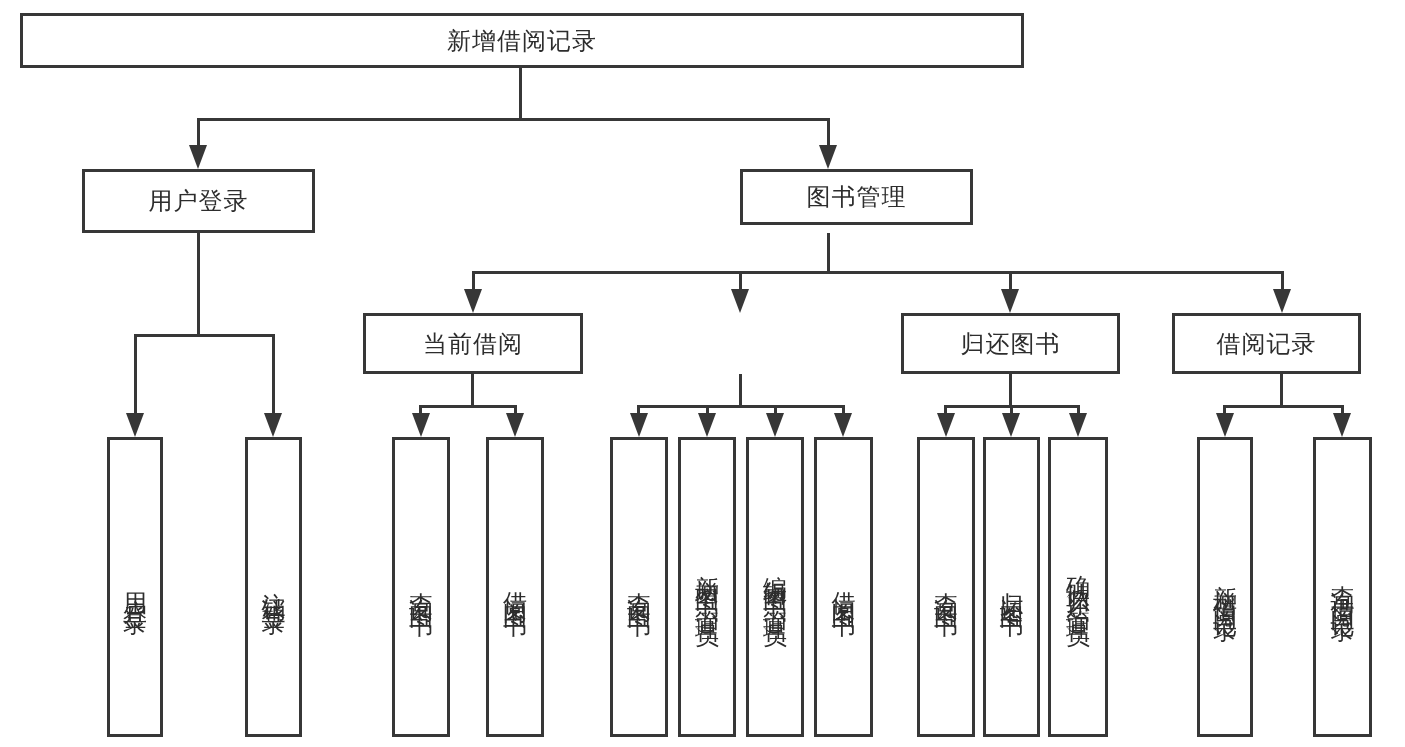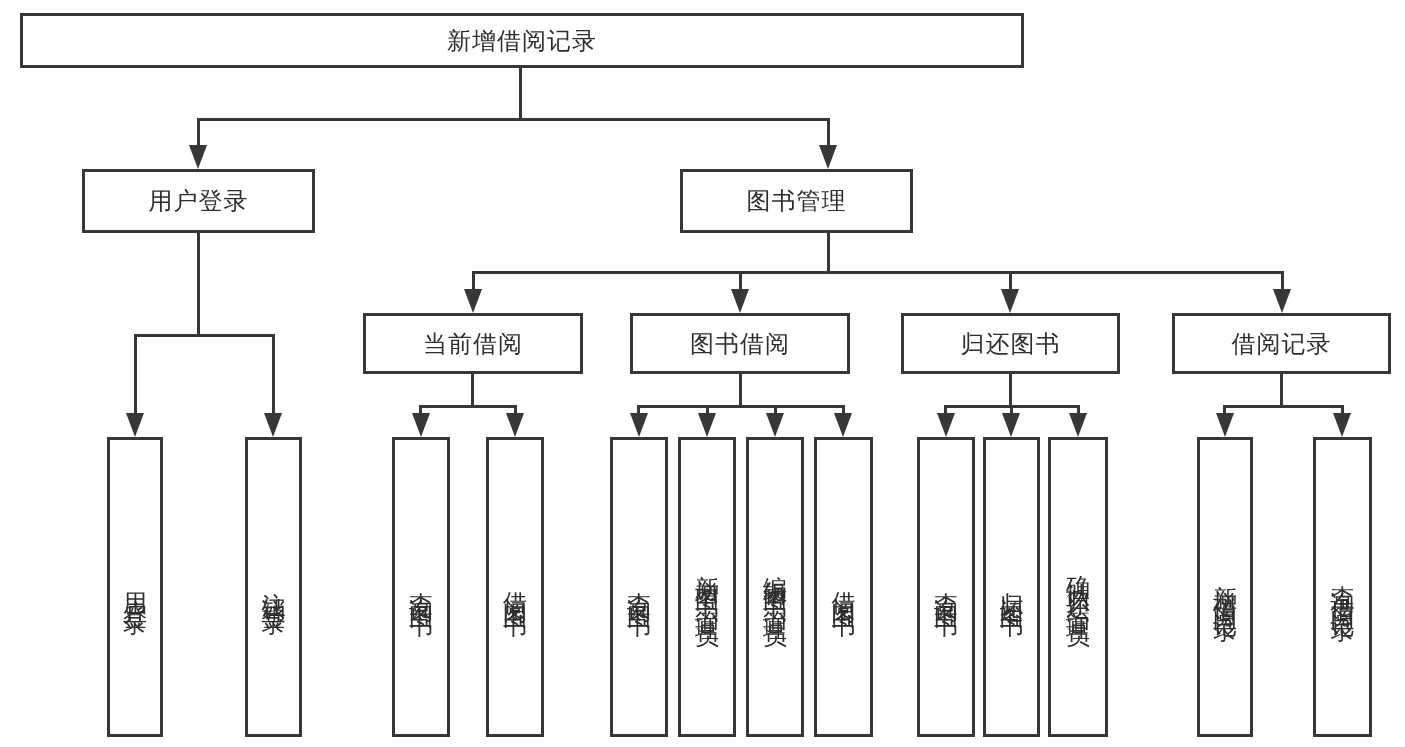--- a/index.html
+++ b/index.html
@@ -65,21 +65,21 @@
   <div class="vl" style="left:519px;top:68px;height:52px"></div>
   <div class="hl" style="left:197px;top:118px;width:633px"></div>
   <div class="vl" style="left:197px;top:118px;height:32px"></div>
   <div class="ah" style="left:189px;top:145px"></div>
   <div class="vl" style="left:827px;top:118px;height:32px"></div>
   <div class="ah" style="left:819px;top:145px"></div>
 
   <div class="box h" style="left:82px;top:169px;width:233px;height:64px">
     <span>用户登录</span>
   </div>
-  <div class="box h" style="left:680px;top:169px;width:233px;height:64px">
+  <div class="box h" style="left:740px;top:169px;width:233px;height:56px">
     <span>图书管理</span>
   </div>
 
   <div class="vl" style="left:197px;top:233px;height:103px"></div>
   <div class="hl" style="left:134px;top:334px;width:141px"></div>
   <div class="vl" style="left:134px;top:334px;height:86px"></div>
   <div class="ah" style="left:126px;top:413px"></div>
   <div class="vl" style="left:272px;top:334px;height:86px"></div>
   <div class="ah" style="left:264px;top:413px"></div>
 
@@ -90,27 +90,24 @@
   <div class="vl" style="left:739px;top:271px;height:22px"></div>
   <div class="ah" style="left:731px;top:289px"></div>
   <div class="vl" style="left:1009px;top:271px;height:22px"></div>
   <div class="ah" style="left:1001px;top:289px"></div>
   <div class="vl" style="left:1281px;top:271px;height:22px"></div>
   <div class="ah" style="left:1273px;top:289px"></div>
 
   <div class="box h" style="left:363px;top:313px;width:220px;height:61px">
     <span>当前借阅</span>
   </div>
-  <div class="box h" style="left:630px;top:313px;width:220px;height:61px">
-    <span>图书借阅</span>
-  </div>
   <div class="box h" style="left:901px;top:313px;width:219px;height:61px">
     <span>归还图书</span>
   </div>
-  <div class="box h" style="left:1172px;top:313px;width:219px;height:61px">
+  <div class="box h" style="left:1172px;top:313px;width:189px;height:61px">
     <span>借阅记录</span>
   </div>
 
   <div class="vl" style="left:471px;top:374px;height:33px"></div>
   <div class="hl" style="left:419px;top:405px;width:98px"></div>
   <div class="vl" style="left:419px;top:405px;height:14px"></div>
   <div class="ah" style="left:412px;top:413px"></div>
   <div class="vl" style="left:514px;top:405px;height:14px"></div>
   <div class="ah" style="left:506px;top:413px"></div>
 

